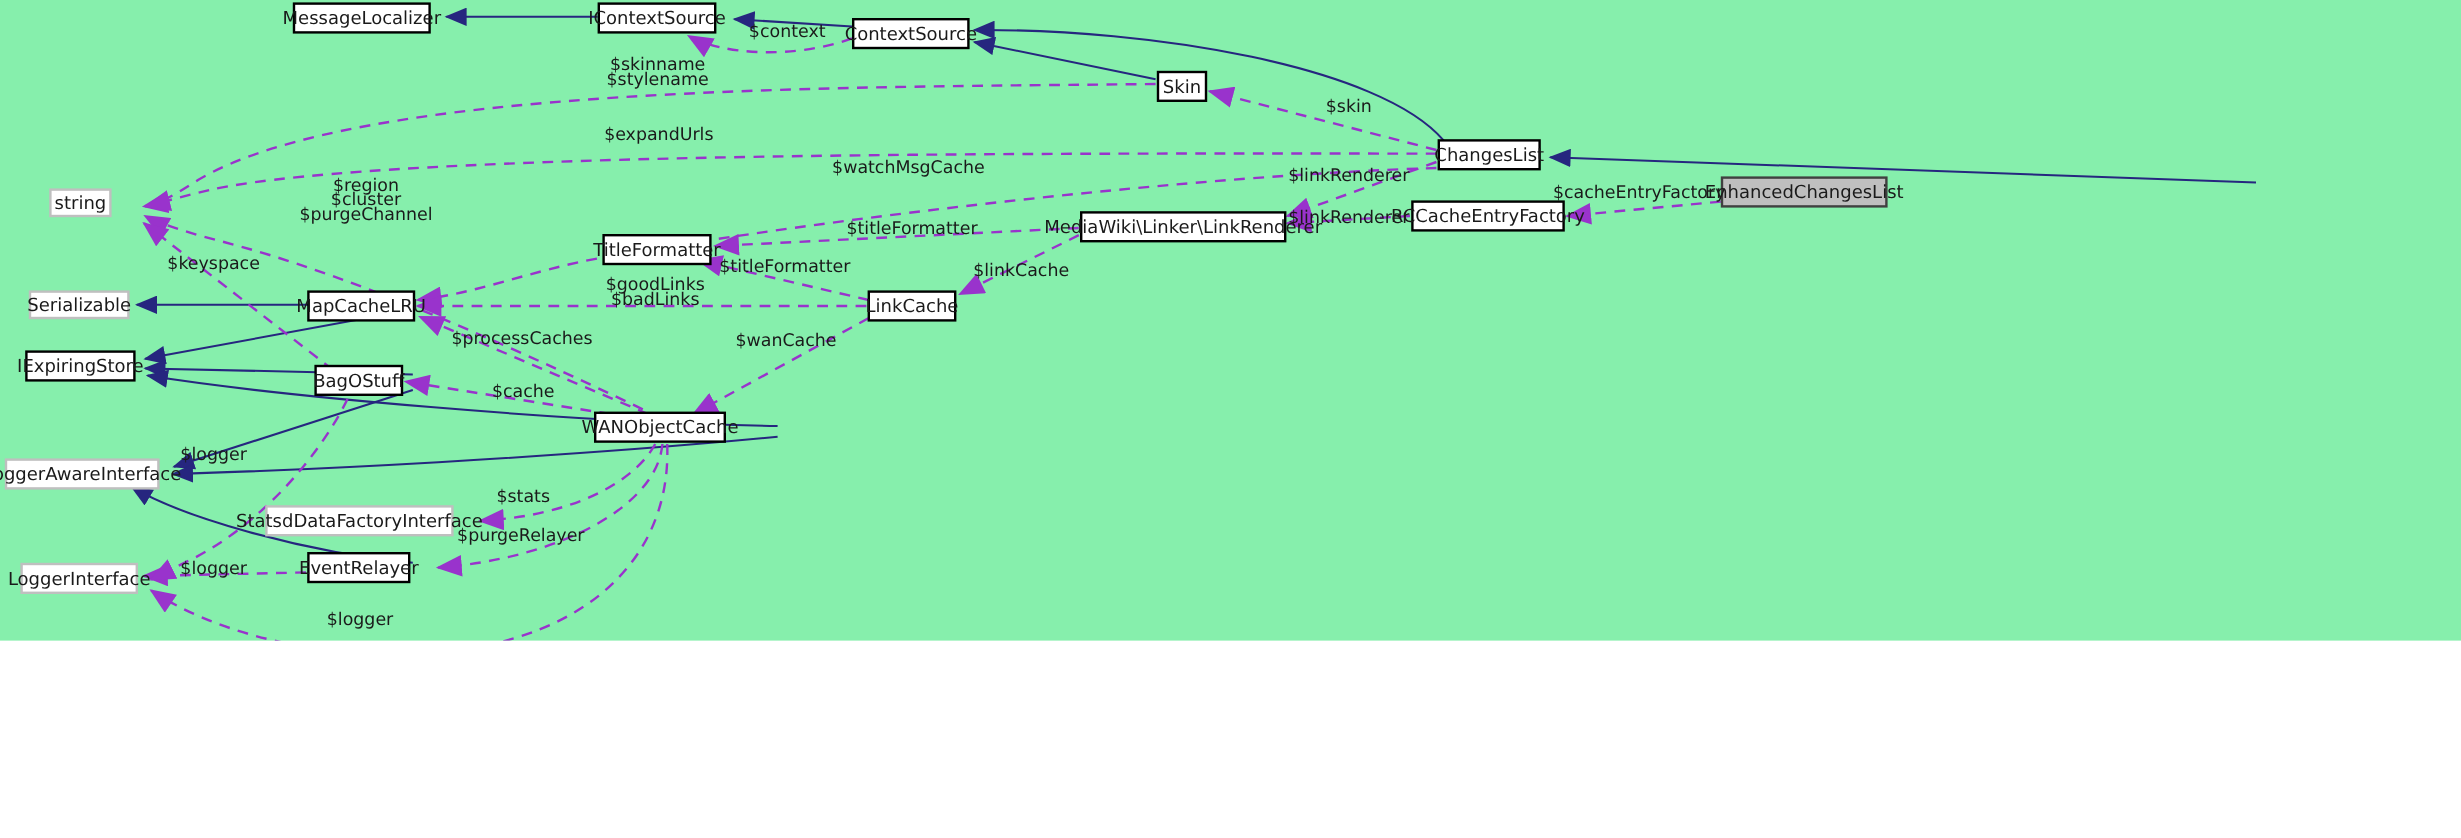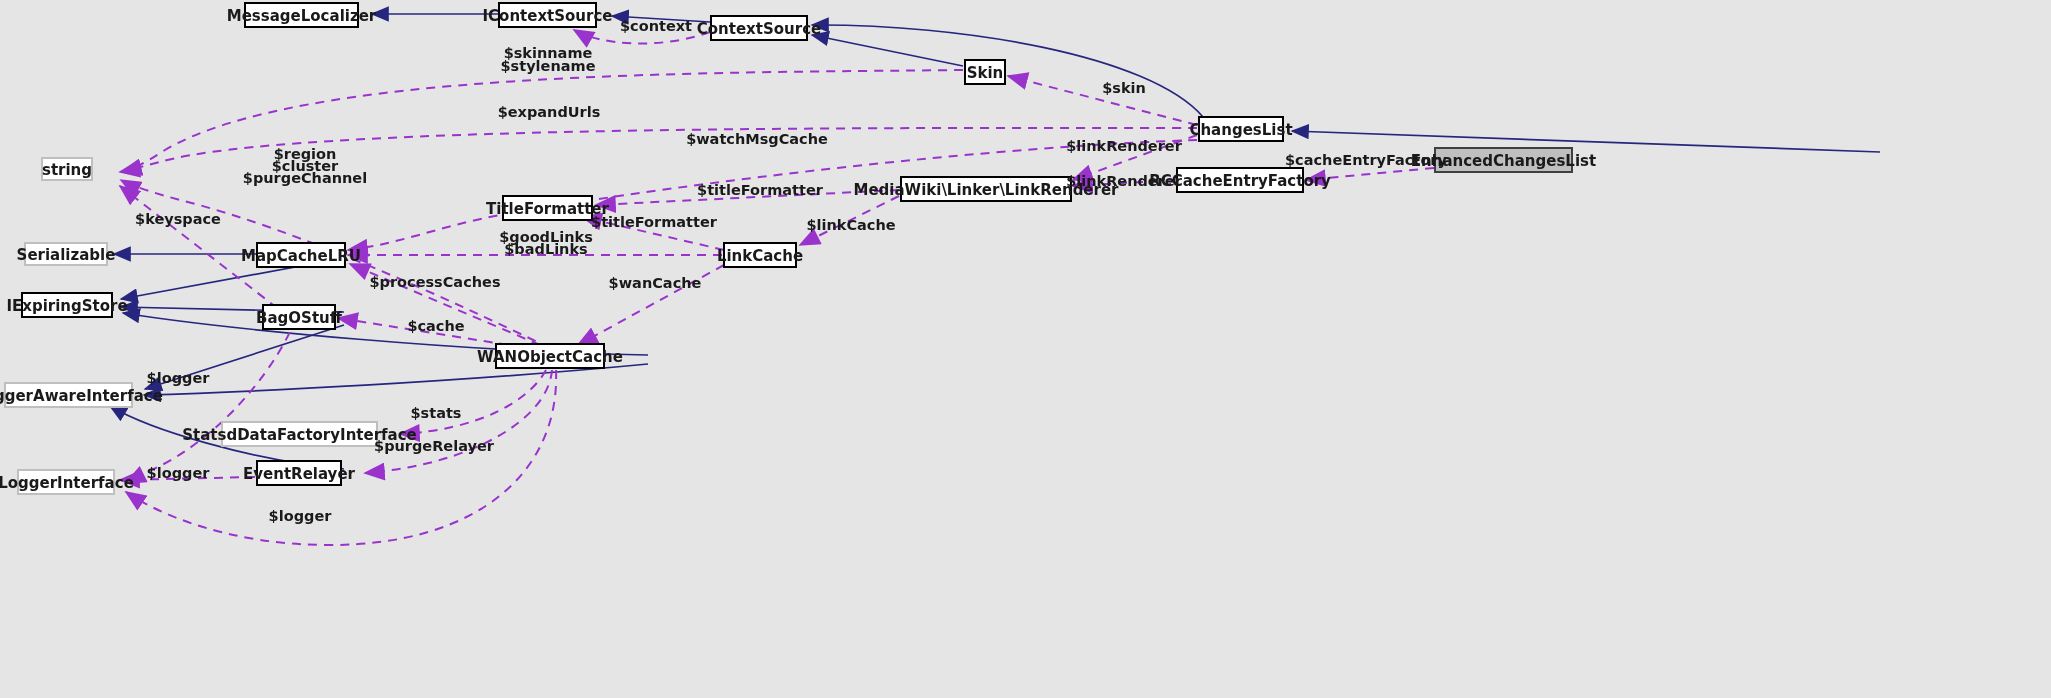--- a/index.html
+++ b/index.html
@@ -6,24 +6,23 @@
     margin: 0;
     padding: 0;
     background: #ffffff;
   }
   body {
     font-family: "DejaVu Sans", "Liberation Sans", sans-serif;
   }
   #diagram-root {
     position: relative;
     width: 2051px;
-    height: 698px;
-    background: #e5e5e5;
+    height: 534px;
+    background: #86efac;
     overflow: hidden;
-    font-weight: bold;
   }
   svg#graph {
     display: block;
     width: 2051px;
     height: 698px;
   }
   .node-box {
     fill: #ffffff;
     stroke: #000000;
     stroke-width: 2;

